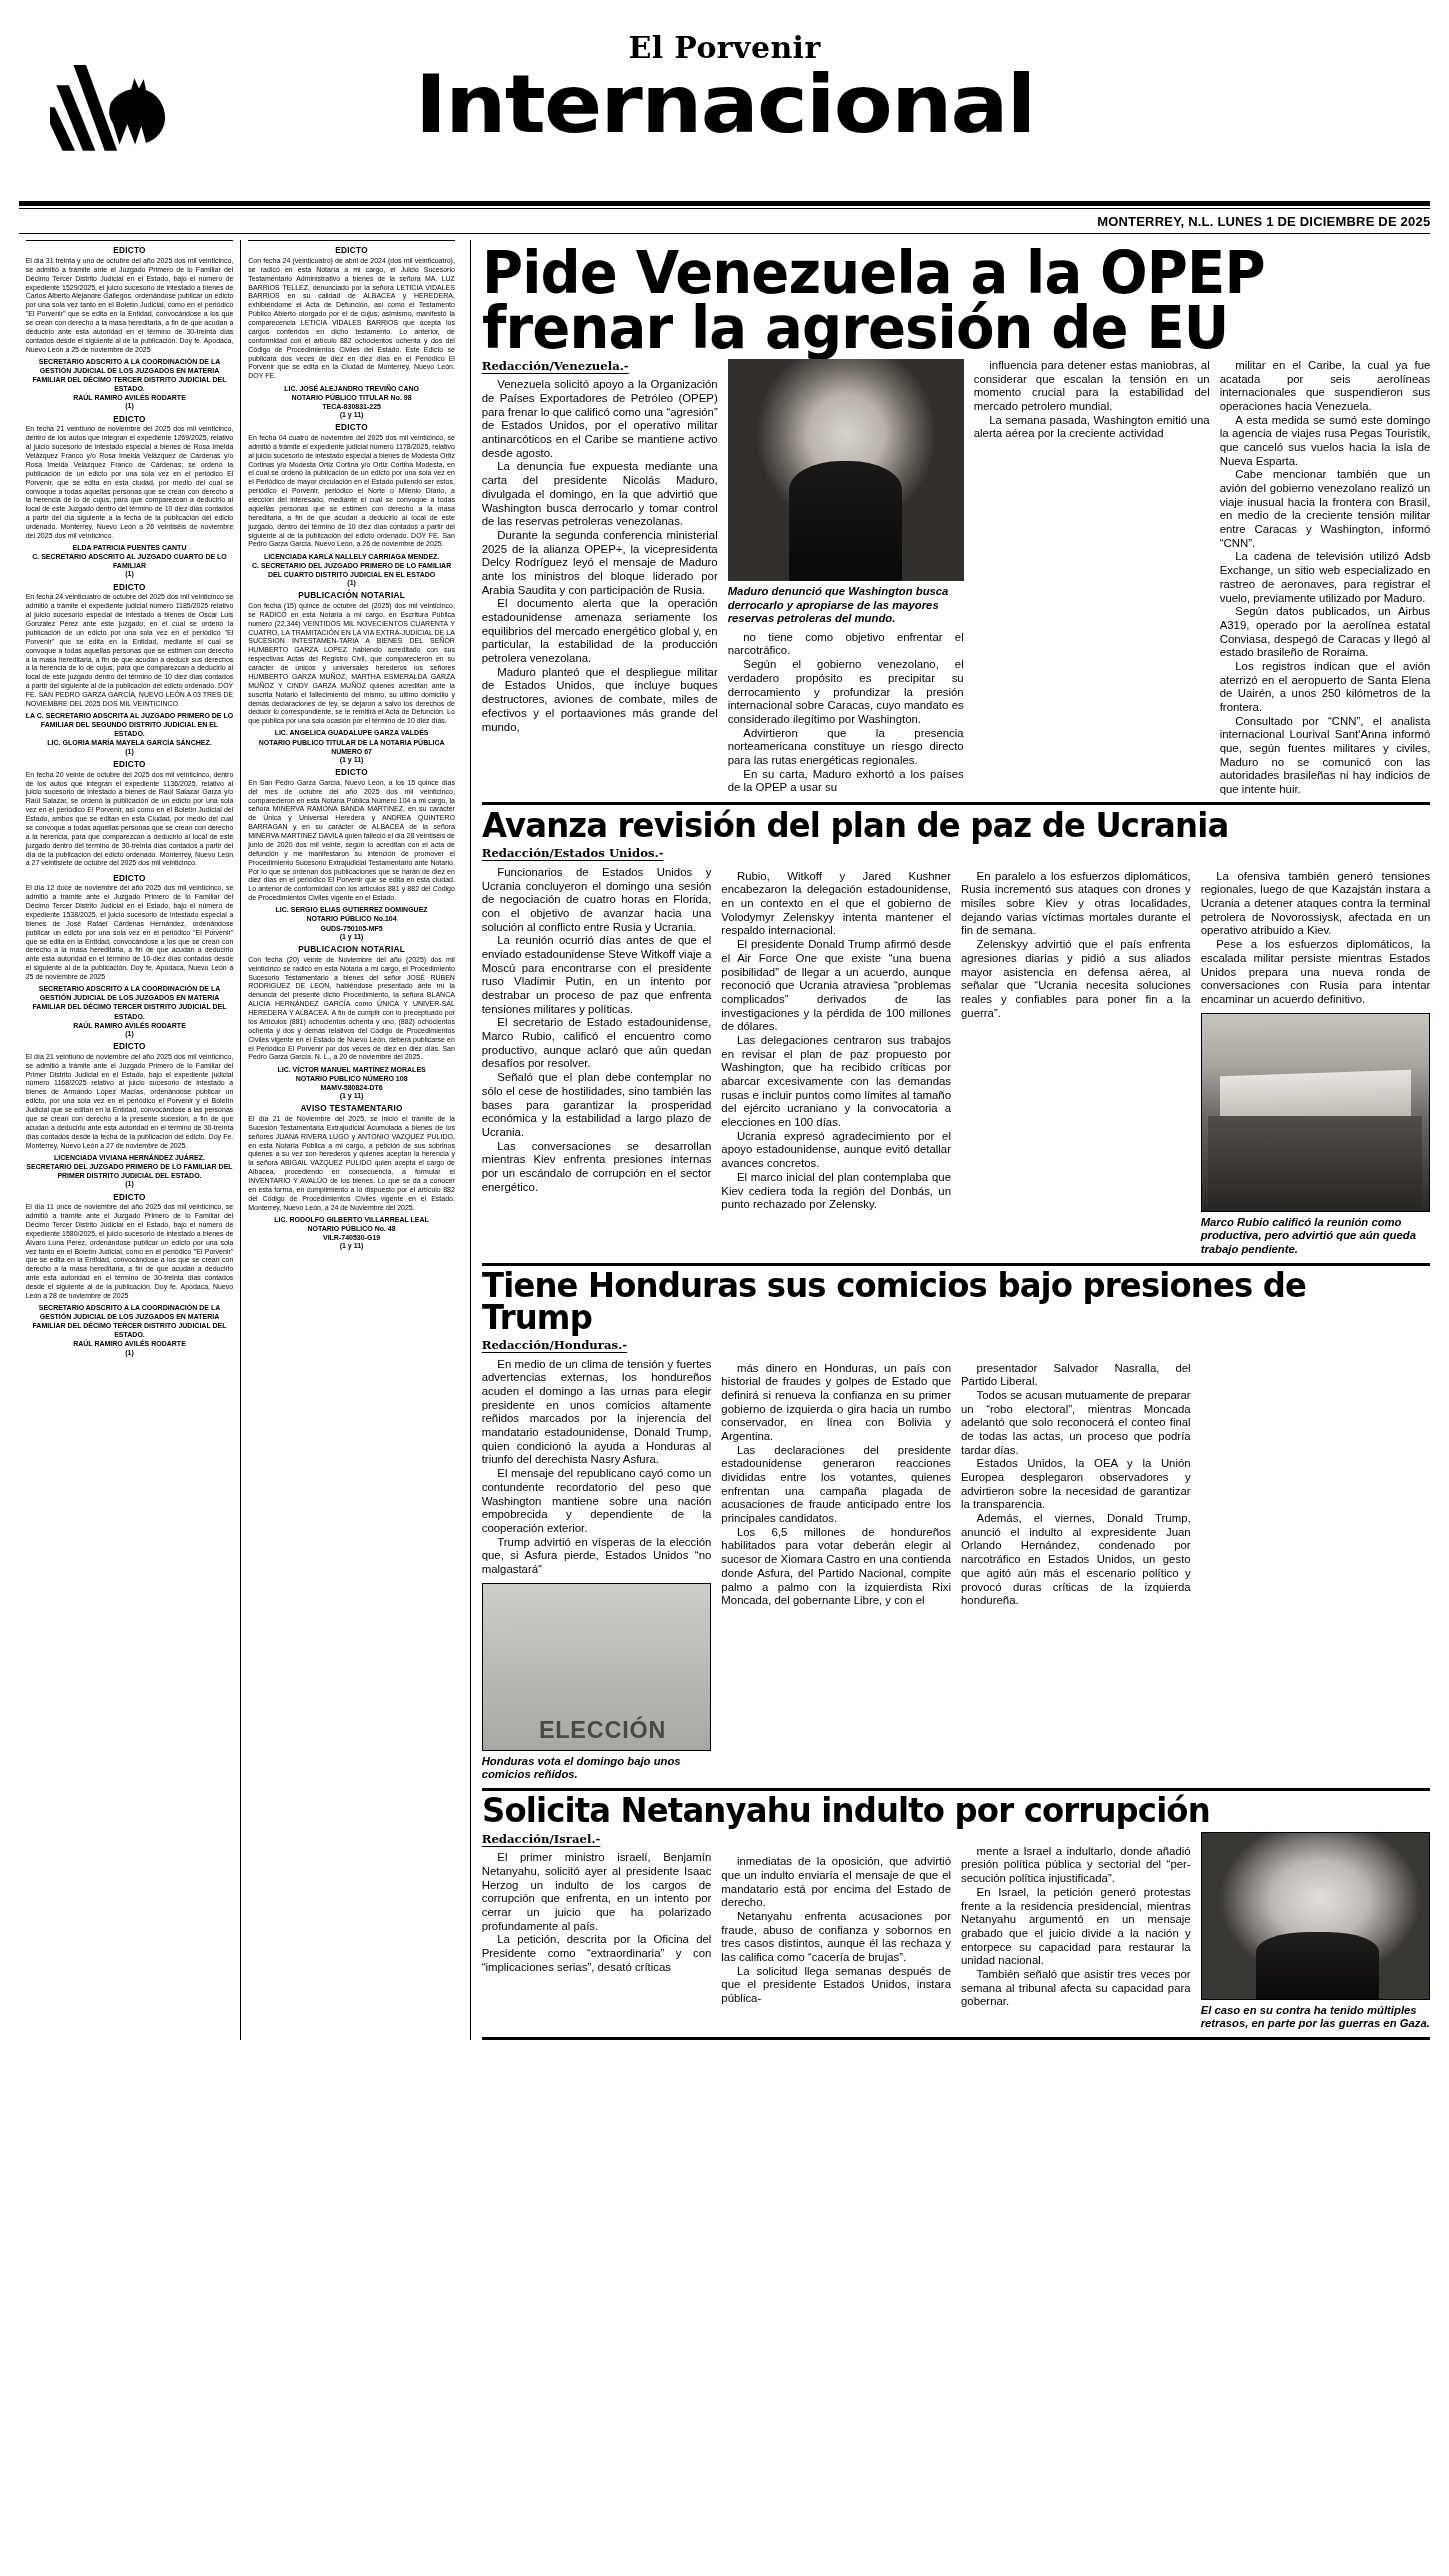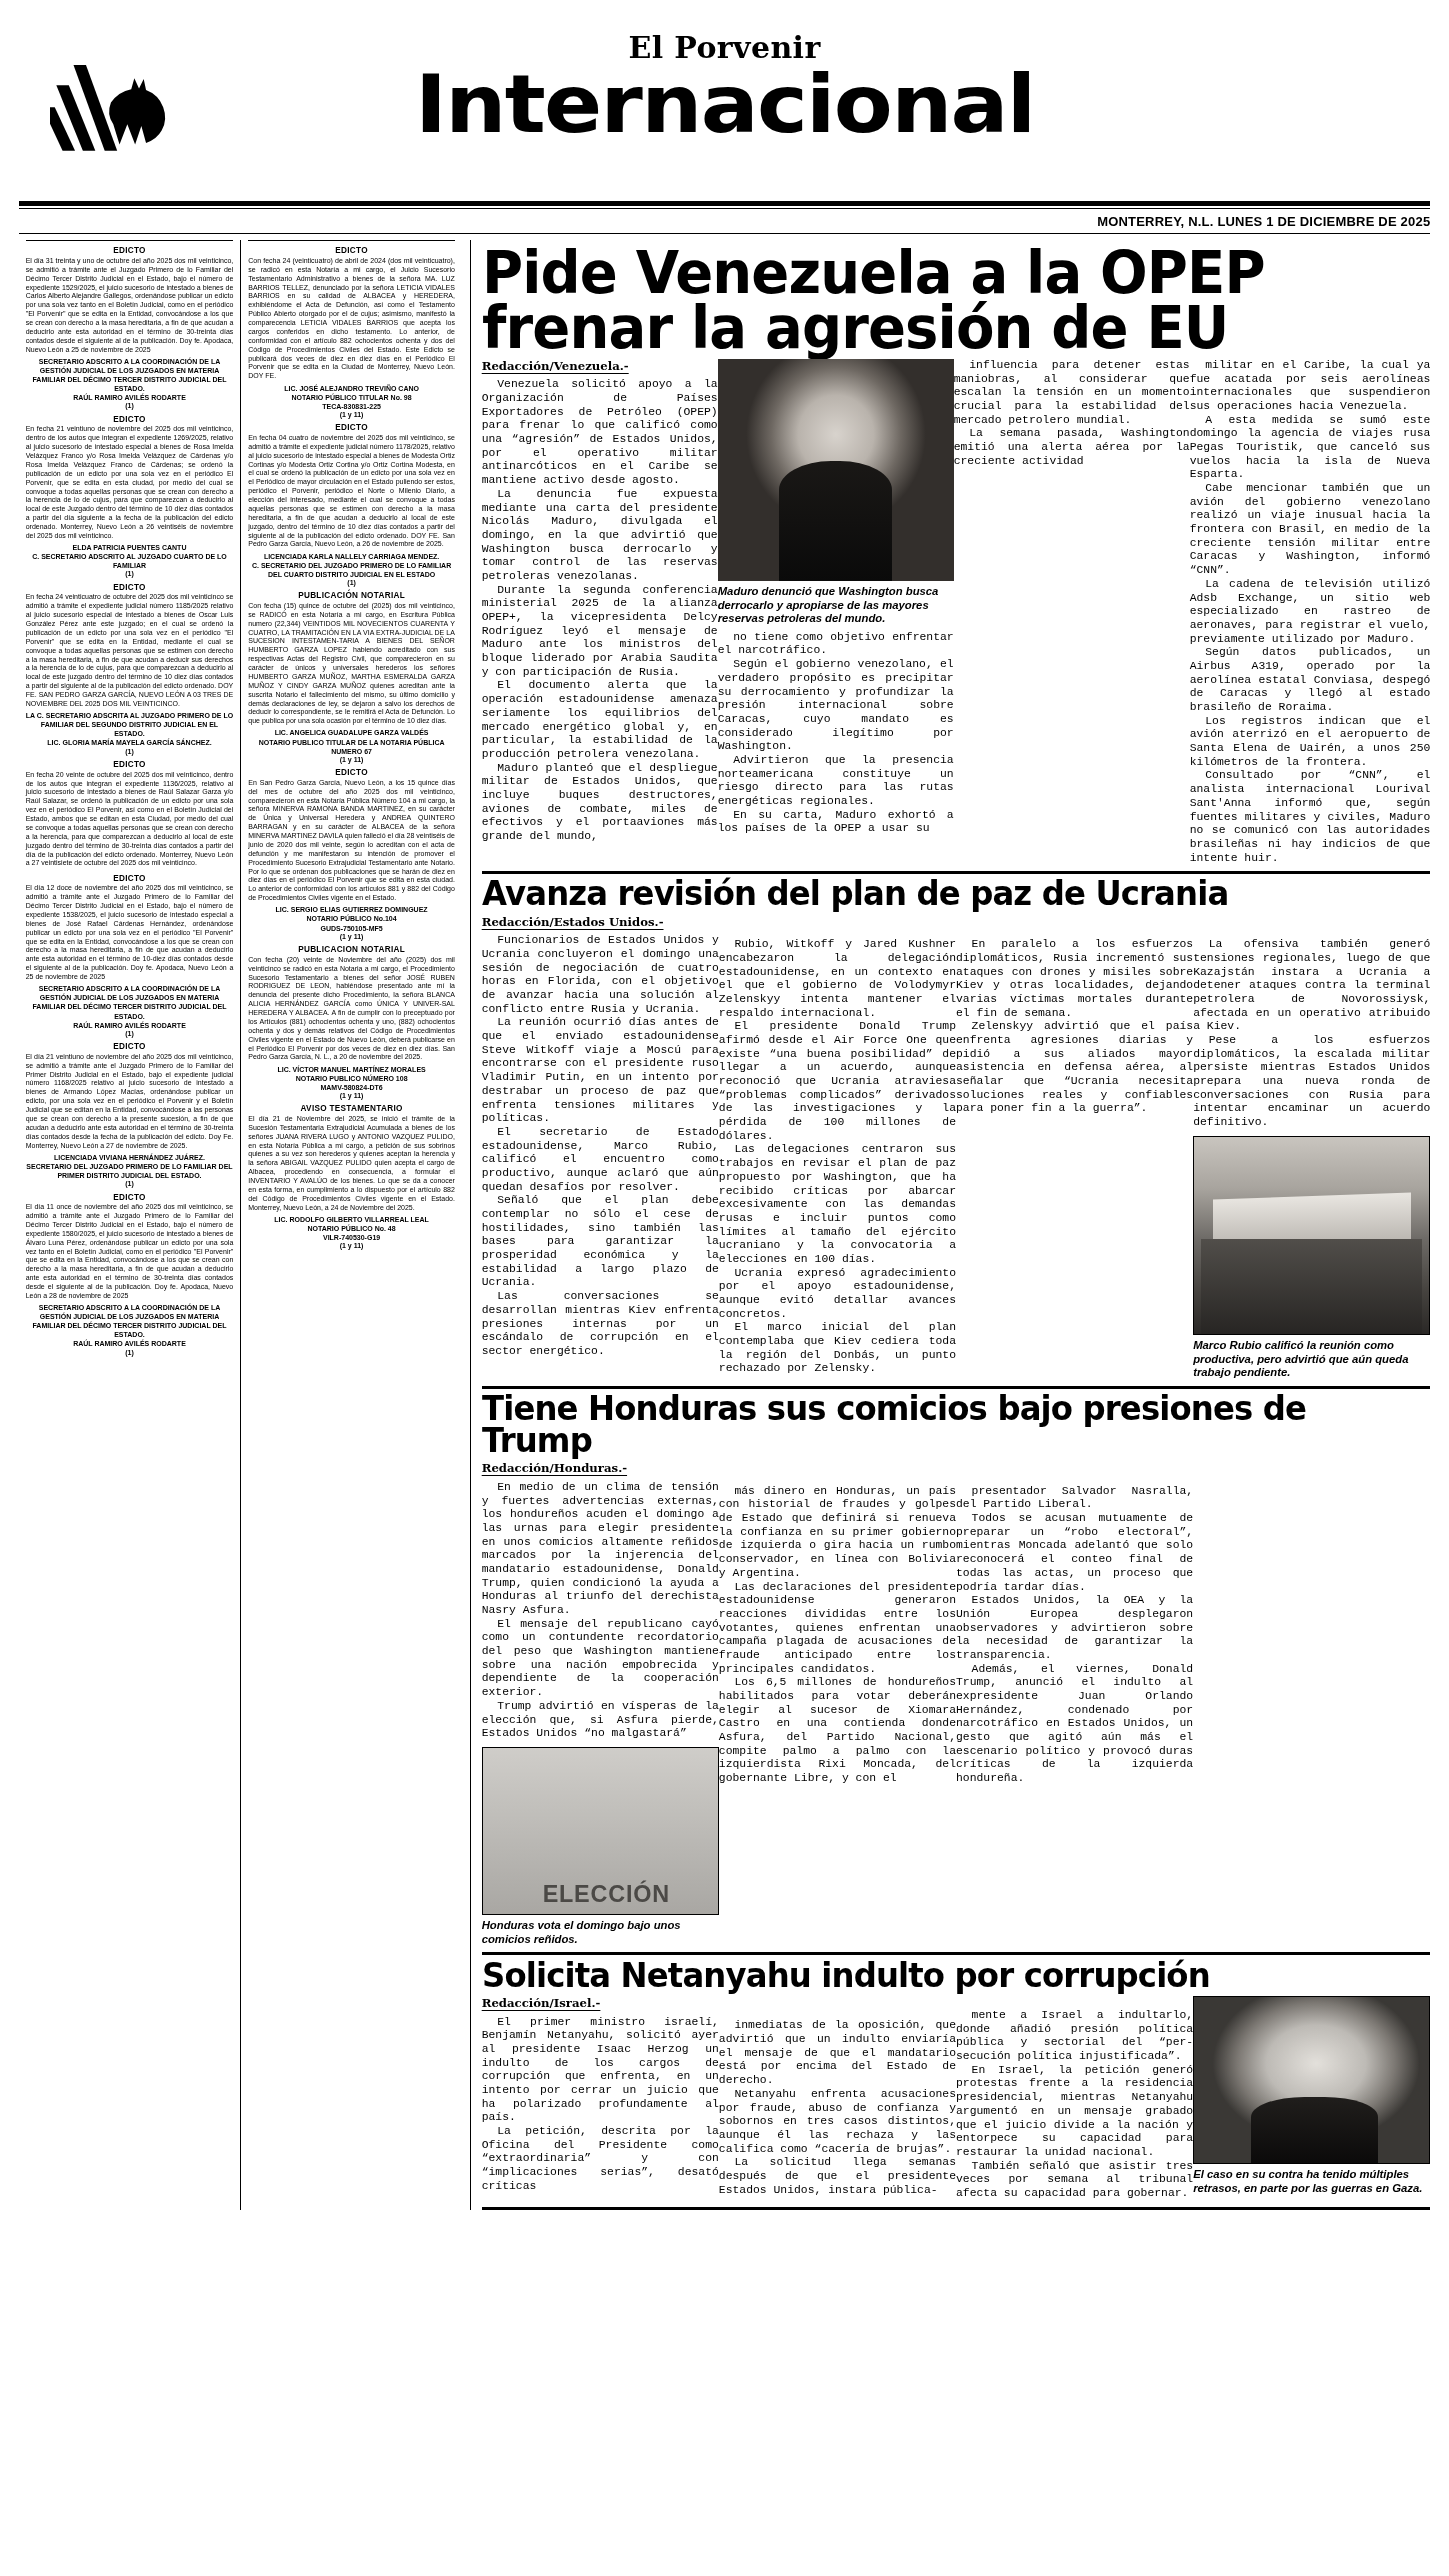--- a/index.html
+++ b/index.html
@@ -102,24 +102,24 @@
   .byline {
     font-family: "DejaVu Serif", serif;
     font-weight: 700;
     font-size: 11.7px;
     text-decoration: underline;
     text-underline-offset: 3.1px;
     margin-bottom: 5.5px;
     display: inline-block;
     padding-right: 31px;
   }
-  .cols { display: flex; }
+  .cols { display: flex; gap: 10px; }
   .col { flex: 1; }
   .artxt {
-    font-family: Liberation Mono, monospace;
+    font-family: Liberation Sans, sans-serif;
     font-size: 11.4px;
     line-height: 1.2;
     text-align: justify;
     hyphens: auto;
   }
   .artxt p { text-indent: 15.6px; margin: 0; }
   .caption {
     font-family: "Liberation Sans", sans-serif;
     font-weight: 700;
     font-style: italic;

